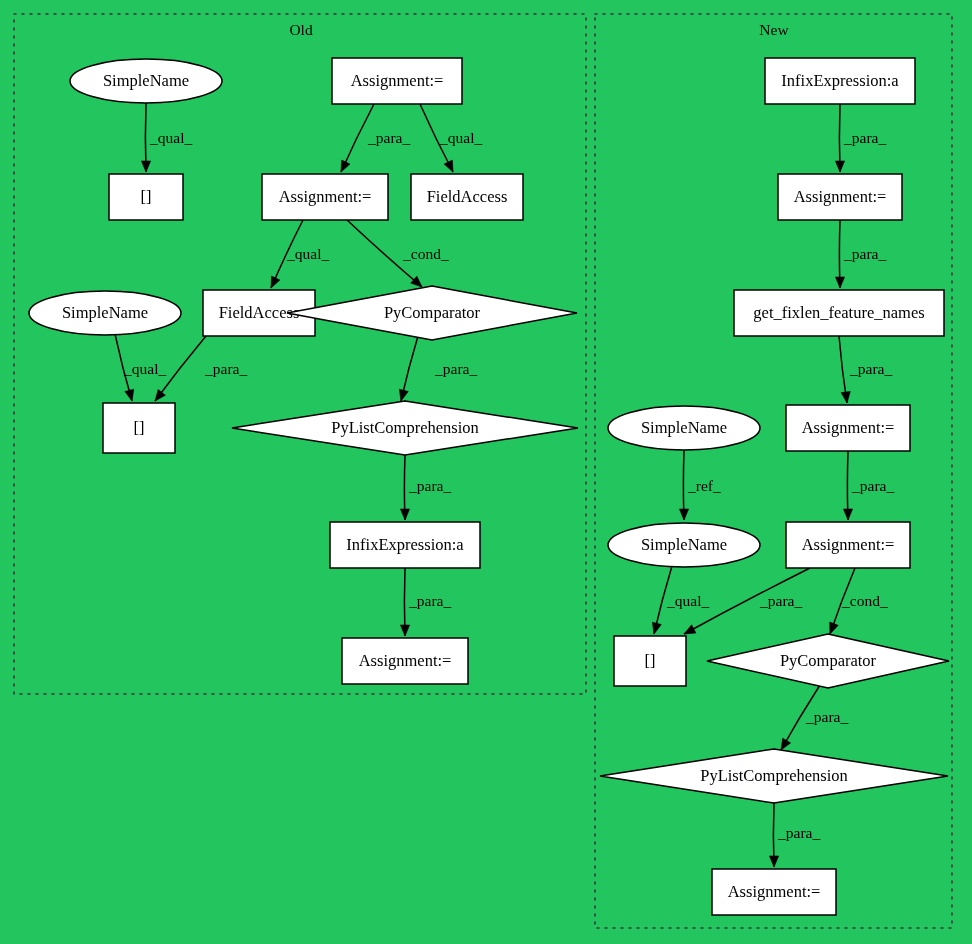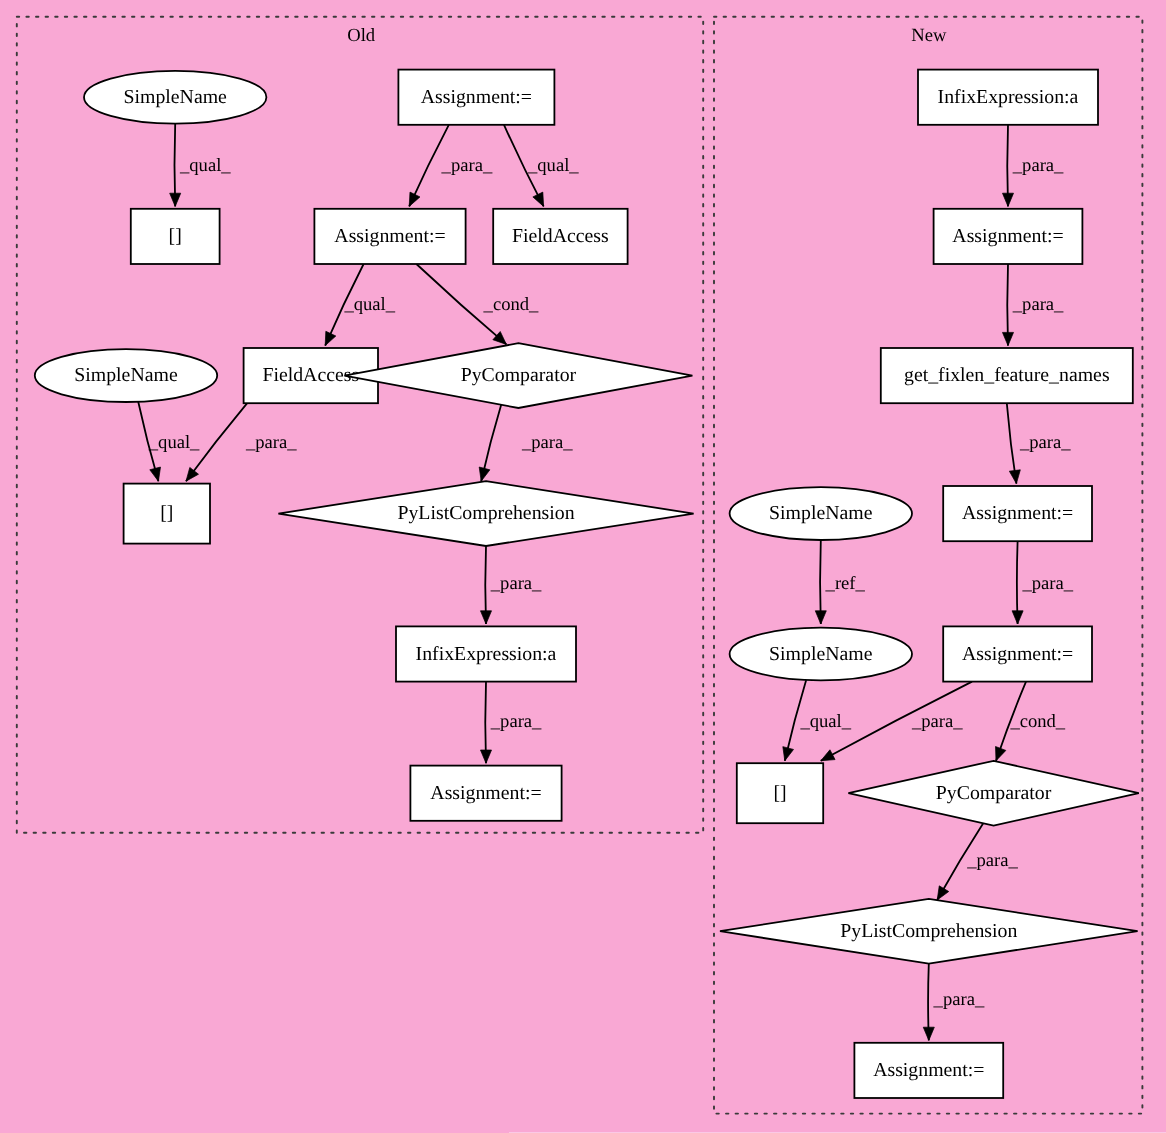--- a/index.html
+++ b/index.html
@@ -10,21 +10,21 @@
   body {
     width: 972px;
     height: 944px;
     font-family: "Liberation Serif", "DejaVu Serif", serif;
     overflow: hidden;
   }
   #stage {
     position: relative;
     width: 972px;
     height: 944px;
-    background: #f9a8d4;
+    background: #22c55e;
   }
   svg#graph {
     position: absolute;
     left: 0;
     top: 0;
     width: 972px;
     height: 944px;
   }
   .cluster-box {
     fill: none;

